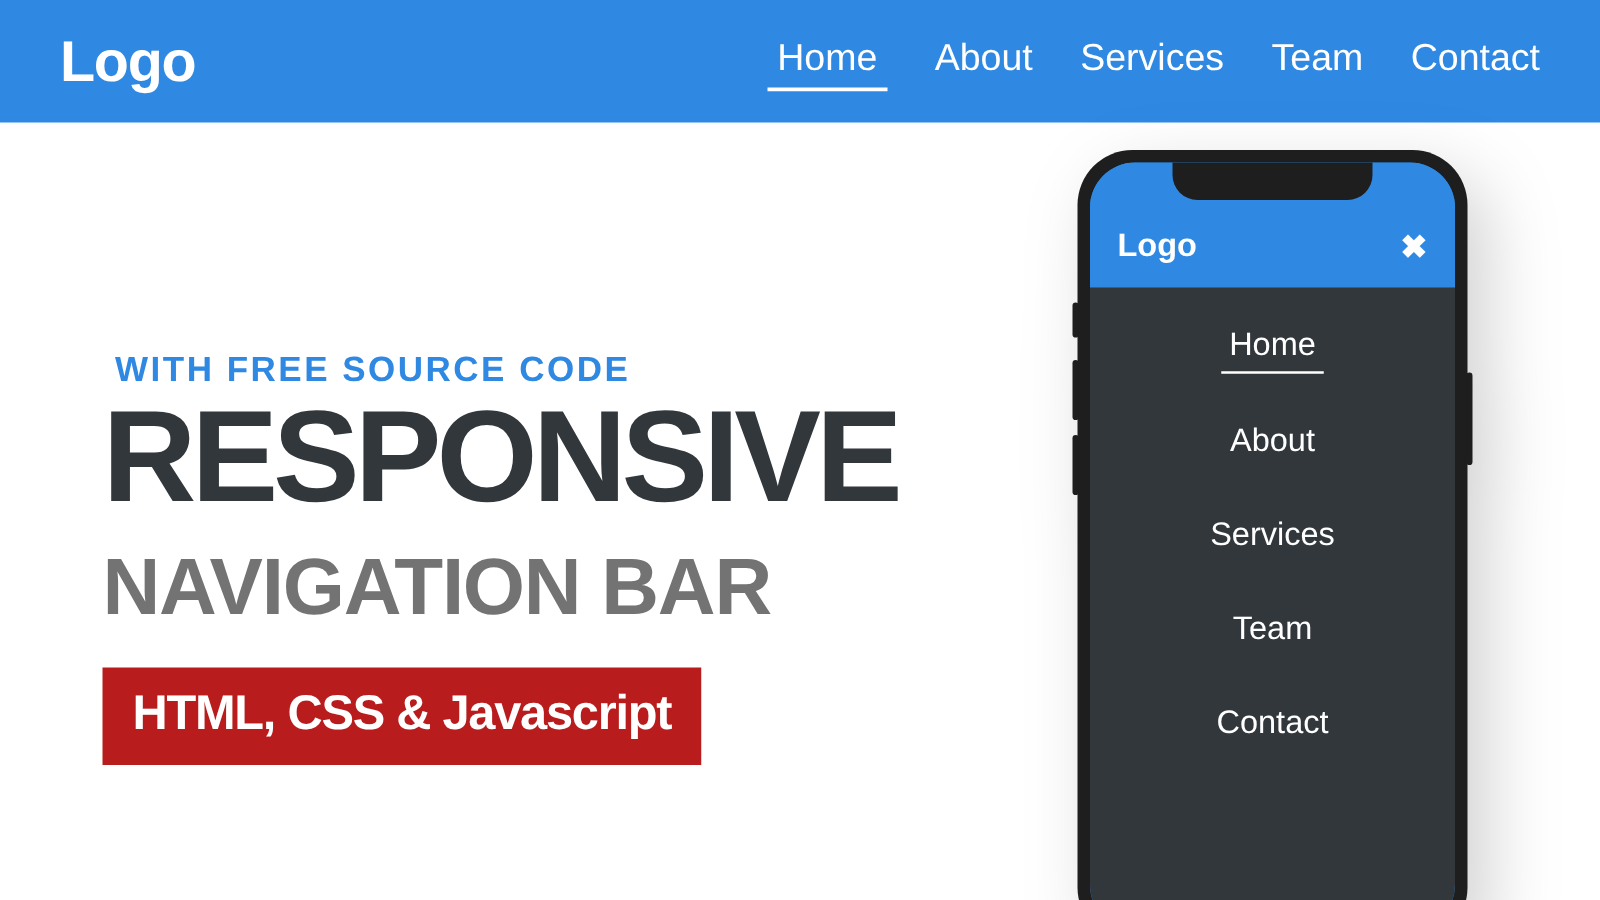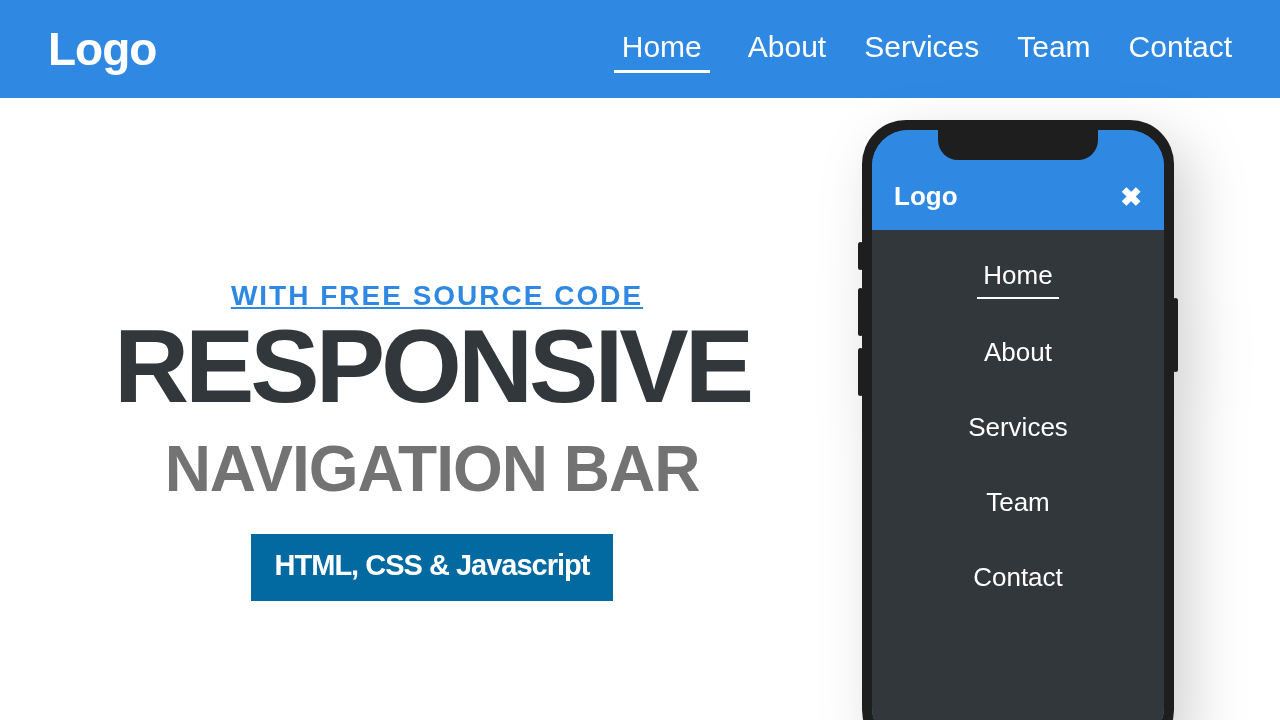--- a/index.html
+++ b/index.html
@@ -1,15 +1,15 @@
 <!DOCTYPE html>
 <html><head>
 <meta charset="utf-8">
 <style>
-  * { box-sizing: border-box; margin: 0; padding: 0; text-align: center; }
+  * { box-sizing: border-box; margin: 0; padding: 0; }
   html, body { width: 1280px; height: 720px; overflow: hidden; }
   body {
     font-family: "Segoe UI", "Helvetica Neue", Arial, sans-serif;
     background: #fff;
     position: relative;
   }
 
   
   .navbar {
     background: #2f89e3;
@@ -49,42 +49,41 @@
     left: 82px;
     top: 280px;
     width: 700px;
   }
   .hero .kicker {
     color: #2f89e3;
     font-size: 28px;
     font-weight: 700;
     letter-spacing: 2px;
     margin-left: 10px;
-    text-decoration: underline;
   }
   .hero .headline {
     color: #32373c;
     font-size: 104px;
     font-weight: 900;
     letter-spacing: -4px;
     margin-top: 8px;
     line-height: 0.9;
   }
   .hero .subheadline {
     color: #737373;
     font-size: 64px;
     font-weight: 800;
     letter-spacing: -1px;
     margin-top: 18px;
   }
   .hero .badge {
     display: inline-block;
-    background: #0369a1;
-    color: #fff;
-    font-size: 29px;
+    background: #b91c1c;
+    color: #fff;
+    font-size: 39px;
     font-weight: 700;
     padding: 15px 24px 19px 24px;
     margin-top: 28px;
     letter-spacing: -1px;
   }
 
   
   .phone-wrap {
     position: absolute;
     right: 106px;

